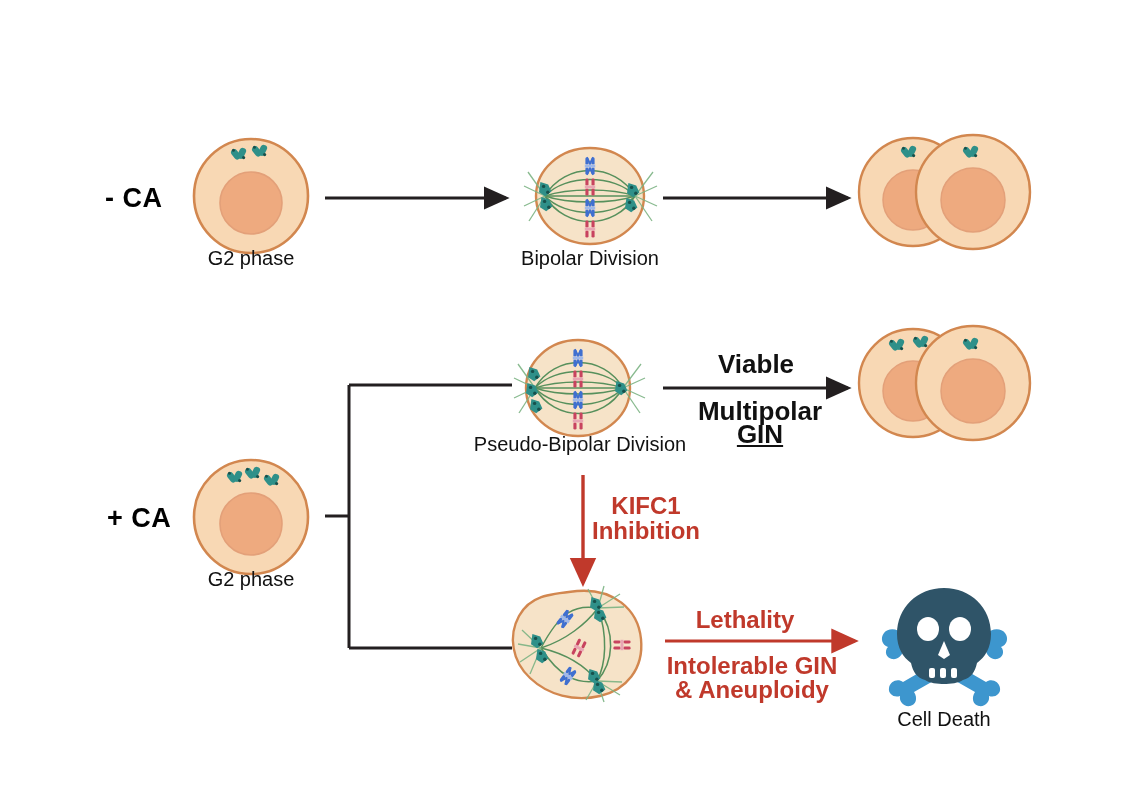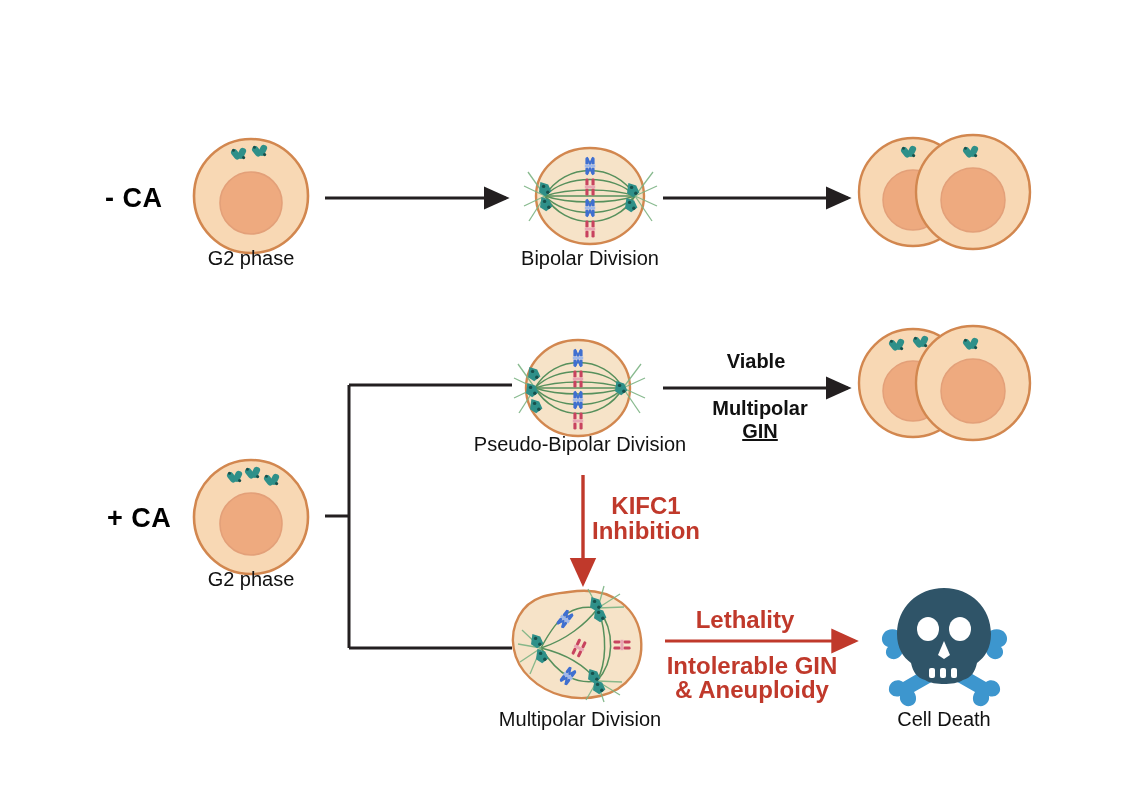--- a/index.html
+++ b/index.html
@@ -3,21 +3,21 @@
 <meta charset="utf-8">
 <style>
   html,body{margin:0;padding:0;background:#ffffff;}
   body{width:1128px;height:791px;position:relative;overflow:hidden;
        font-family:"Liberation Sans","DejaVu Sans",sans-serif;color:#000;}
   .stage{position:absolute;left:0;top:0;width:1128px;height:791px;}
   .abs{position:absolute;}
   .lbl{position:absolute;white-space:nowrap;text-align:center;}
   .rowtag{font-size:27px;font-weight:bold;letter-spacing:.5px;}
   .cap{font-size:20px;font-weight:400;color:#111;}
-  .annot{font-size:20px;font-weight:bold;color:#111;line-height:1.12;}
+  .annot{font-size:26px;font-weight:bold;color:#111;line-height:1.12;}
   .annot-red{font-size:24px;font-weight:bold;color:#c0392b;line-height:1.12;}
   .ctr{transform:translateX(-50%);}
   svg{display:block;overflow:visible;}
 </style>
 </head>
 <body>
 
 <div class="stage">
 
   <svg class="abs" style="left:0;top:0;" width="1128" height="791" viewBox="0 0 1128 791">
@@ -286,21 +286,20 @@
     </g>
   </svg>
 
   <div class="lbl rowtag" style="left:105px;top:183px;">- CA</div>
   <div class="lbl rowtag" style="left:107px;top:503px;">+ CA</div>
 
   <div class="lbl cap ctr" style="left:251px;top:247px;">G2 phase</div>
   <div class="lbl cap ctr" style="left:590px;top:247px;">Bipolar Division</div>
   <div class="lbl cap ctr" style="left:251px;top:568px;">G2 phase</div>
   <div class="lbl cap ctr" style="left:580px;top:433px;text-align:right;">Pseudo-Bipolar Division</div>
-  <div class="lbl cap ctr" style="left:580px;top:708px;">Multipolar Division</div>
   <div class="lbl cap ctr" style="left:944px;top:708px;">Cell Death</div>
 
   <div class="lbl annot ctr" style="left:756px;top:350px;">Viable</div>
   <div class="lbl annot ctr" style="left:760px;top:397px;">Multipolar</div>
   <div class="lbl annot ctr" style="left:760px;top:420px;text-decoration:underline;">GIN</div>
 
   <div class="lbl annot-red ctr" style="left:646px;top:493px;">KIFC1</div>
   <div class="lbl annot-red ctr" style="left:646px;top:518px;">Inhibition</div>
 
   <div class="lbl annot-red ctr" style="left:745px;top:607px;">Lethality</div>

